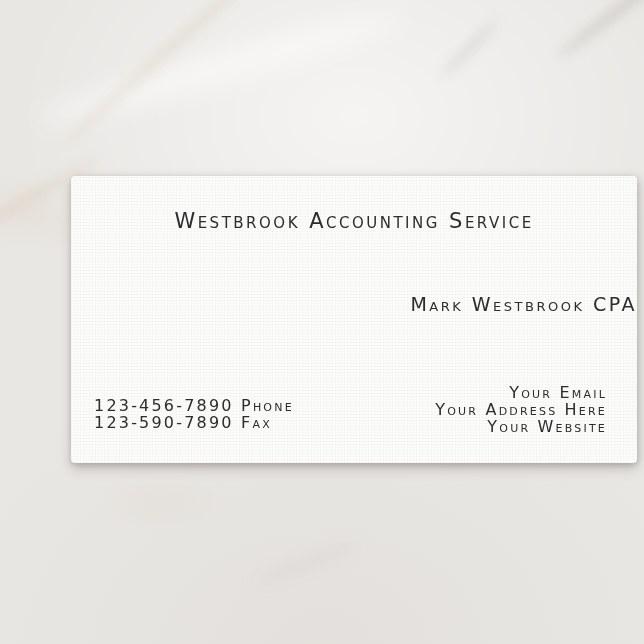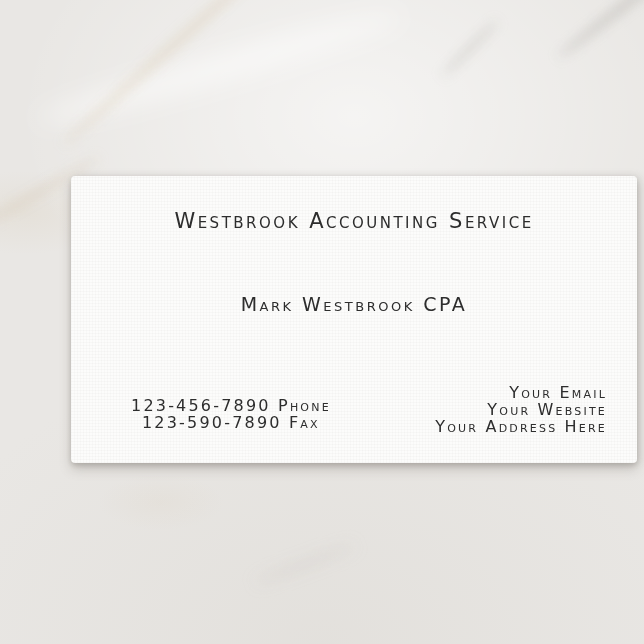--- a/index.html
+++ b/index.html
@@ -92,36 +92,36 @@
     font-size: 21px;
     font-variant: small-caps;
     letter-spacing: 2.5px;
     white-space: nowrap;
   }
 
   .person-name {
     position: absolute;
     top: 117px;
     left: 0; right: 0;
-    text-align: center;
+    text-align: right;
     font-size: 19px;
     font-variant: small-caps;
     letter-spacing: 2.5px;
     white-space: nowrap;
   }
 
   .contact-block {
     position: absolute;
     font-size: 16px;
     font-variant: small-caps;
     letter-spacing: 2.2px;
     line-height: 17px;
     white-space: nowrap;
   }
-  .contact-left  { left: 23px;  top: 221px; text-align: center; margin-left: 37px; }
+  .contact-left  { left: 23px;  top: 221px; text-align: left; }
   .contact-right { right: 30px; top: 208px; text-align: right; }
 </style>
 </head>
 <body>
 
 <div class="surface">
 
   <div class="vein vein-white-1"></div>
   <div class="vein vein-tan-1"></div>
   <div class="vein vein-tan-2"></div>
@@ -135,18 +135,18 @@
 
     <div class="person-name">Mark Westbrook CPA</div>
 
     <div class="contact-block contact-left">
       <div>123-456-7890 Phone</div>
       <div>123-590-7890 Fax</div>
     </div>
 
     <div class="contact-block contact-right">
       <div>Your Email</div>
+      <div>Your Address Here</div>
       <div>Your Website</div>
-      <div>Your Address Here</div>
     </div>
 
   </div>
 </div>
 
 </body></html>

